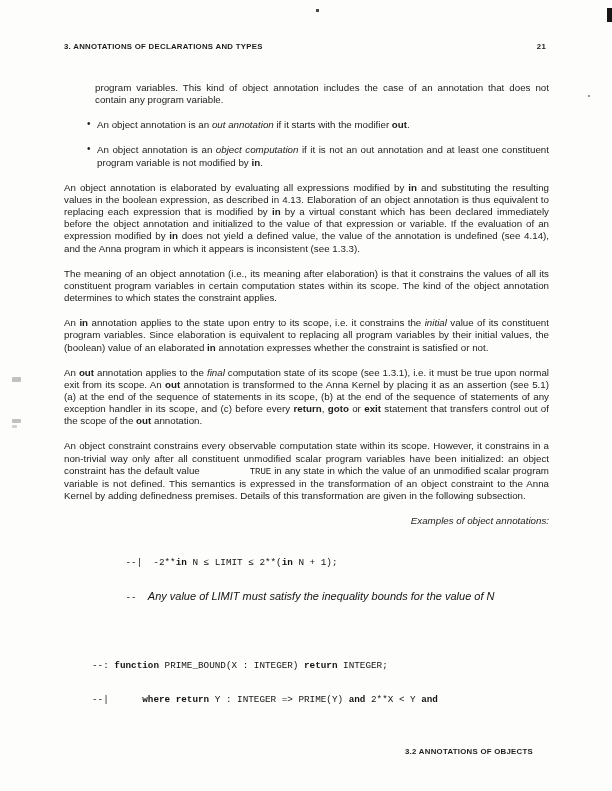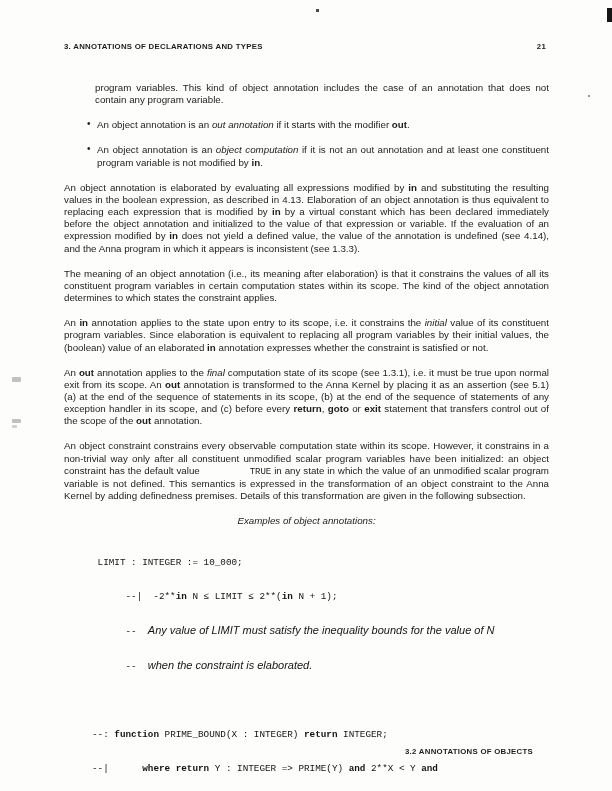--- a/index.html
+++ b/index.html
@@ -24,21 +24,21 @@
   }
   
   .content{
     position:absolute;top:82px;left:64px;width:485px;
     font-size:9.75px;line-height:12.15px;text-align:justify;
   }
   .para{margin:0 0 13px 0;}
   .para.cont{padding-left:31px;}
   .bullet-item{position:relative;padding-left:33px;margin:0 0 13px 0;}
   .bullet-item .dot{position:absolute;left:23px;top:-1px;font-size:10px;}
-  .examples-caption{font-style:italic;margin:5px 0 7px 0;text-align:center;}
+  .examples-caption{font-style:italic;margin:5px 0 7px 0;text-align:right;}
   
   .code-block{
     margin:0 0 0 28px;text-align:left;
     font-family:"Liberation Mono",monospace;
     font-size:9.3px;line-height:11.35px;color:#141414;
     white-space:pre;
   }
   .code-line{min-height:11.35px;}
   
   .run-b{font-weight:700;}
@@ -84,24 +84,22 @@
 
     <p class="para"><span>An </span><span class="run-b">in</span><span> annotation applies to the state upon entry to its scope, i.e.  it constrains the </span><span class="run-i">initial</span><span> value of its constituent program variables.  Since elaboration is equivalent to replacing all program variables by their initial values, the (boolean) value of an elaborated </span><span class="run-b">in</span><span> annotation expresses whether the constraint is satisfied or not.</span></p>
 
     <p class="para"><span>An </span><span class="run-b">out</span><span> annotation applies to the </span><span class="run-i">final</span><span> computation state of its scope (see 1.3.1), i.e. it must be true upon normal exit from its scope.  An </span><span class="run-b">out</span><span> annotation is transformed to the Anna Kernel by placing it as an assertion (see 5.1) (a) at the end of the sequence of statements in its scope, (b) at the end of the sequence of statements of any exception handler in its scope, and (c) before every </span><span class="run-b">return</span><span>, </span><span class="run-b">goto</span><span> or </span><span class="run-b">exit</span><span> statement that transfers control out of the scope of the </span><span class="run-b">out</span><span> annotation.</span></p>
 
     <p class="para"><span>An object constraint constrains every observable computation state within its scope.  However, it constrains in a non-trivial way only after all constituent unmodified scalar program variables have been initialized:  an object constraint has the default value </span><span class="run-m">TRUE</span><span> in any state in which the value of an unmodified scalar program variable is not defined.  This semantics is expressed in the transformation of an object constraint to the Anna Kernel by adding definedness premises.  Details of this transformation are given in the following subsection.</span></p>
 
     <p class="examples-caption"><span>Examples of object annotations:</span></p>
 
     <div class="code-block">
-      <div class="code-line"><span> LIMIT : INTEGER := 10_000;</span></div>
       <div class="code-line"><span>      --|  -2**</span><span class="run-b">in</span><span> N ≤ LIMIT ≤ 2**(</span><span class="run-b">in</span><span> N + 1);</span></div>
       <div class="code-line"><span>      --  </span><span class="run-ci">Any value of LIMIT must satisfy the inequality bounds for the value of N</span></div>
-      <div class="code-line"><span>      --  </span><span class="run-ci">when the constraint is elaborated.</span></div>
       <div class="code-line"><span></span></div>
       <div class="code-line"><span>--: </span><span class="run-b">function</span><span> PRIME_BOUND(X : INTEGER) </span><span class="run-b">return</span><span> INTEGER;</span></div>
       <div class="code-line"><span>--|      </span><span class="run-b">where return</span><span> Y : INTEGER =&gt; PRIME(Y) </span><span class="run-b">and</span><span> 2**X &lt; Y </span><span class="run-b">and</span></div>
       
     </div>
 
   </div>
 
   <div class="running-footer">
     <span>3.2 ANNOTATIONS OF OBJECTS</span>

